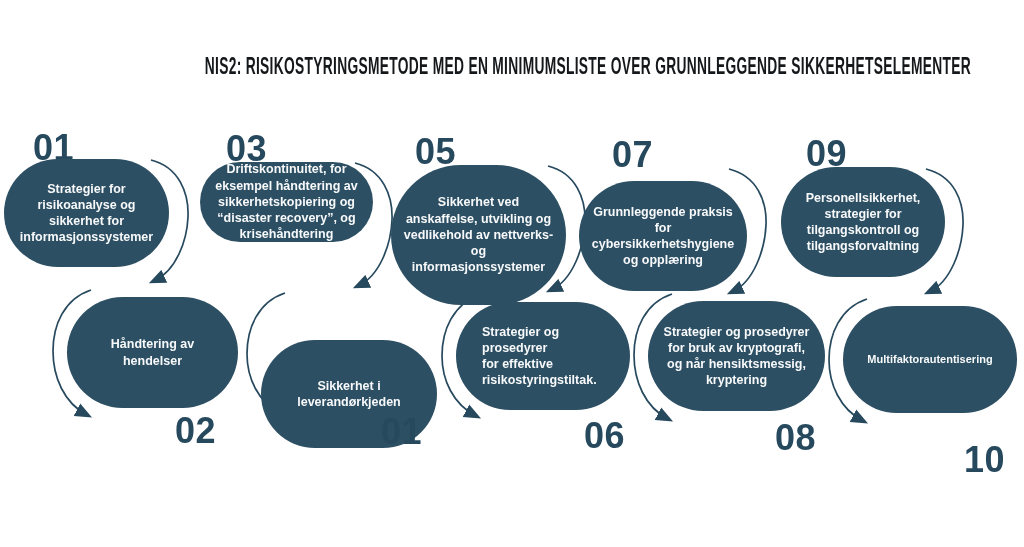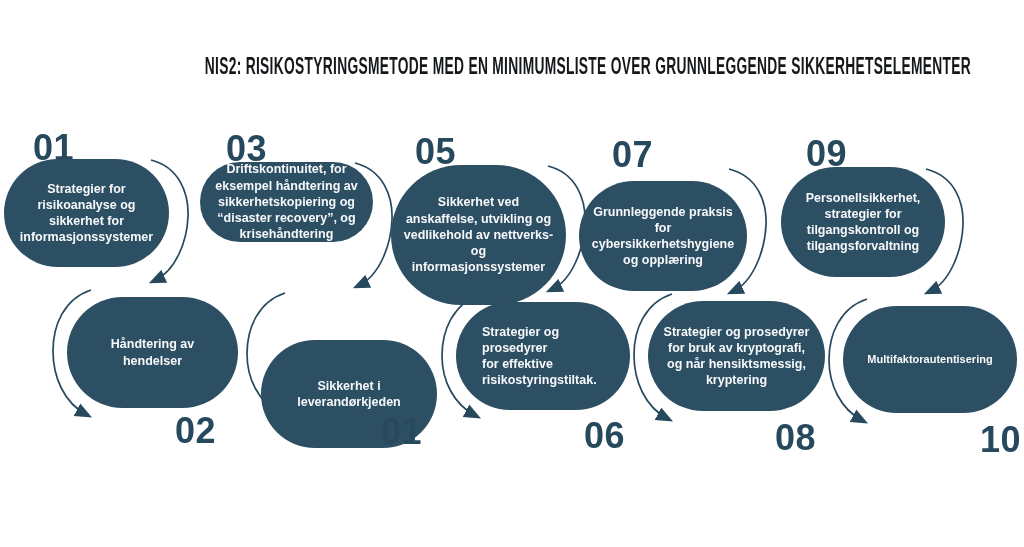--- a/index.html
+++ b/index.html
@@ -49,21 +49,21 @@
   }
   #n1 {left:33px; top:130px;}
   #n3 {left:226px;top:131px;}
   #n5 {left:415px;top:134px;}
   #n7 {left:612px;top:137px;}
   #n9 {left:806px;top:136px;}
   #n2 {left:175px;top:413px;text-align:right;}
   #n4 {left:381px;top:414px;}
   #n6 {left:584px;top:418px;}
   #n8 {left:775px;top:420px;}
-  #n10{left:964px;top:422px;margin-left:16px;}
+  #n10{left:964px;top:442px;}
 </style>
 </head>
 <body>
 
 <div class="canvas">
 
   <h1 class="title">NIS2: RISIKOSTYRINGSMETODE MED EN MINIMUMSLISTE OVER GRUNNLEGGENDE SIKKERHETSELEMENTER</h1>
 
   <svg class="arrows" width="1024" height="547" viewBox="0 0 1024 547">
     <defs>

